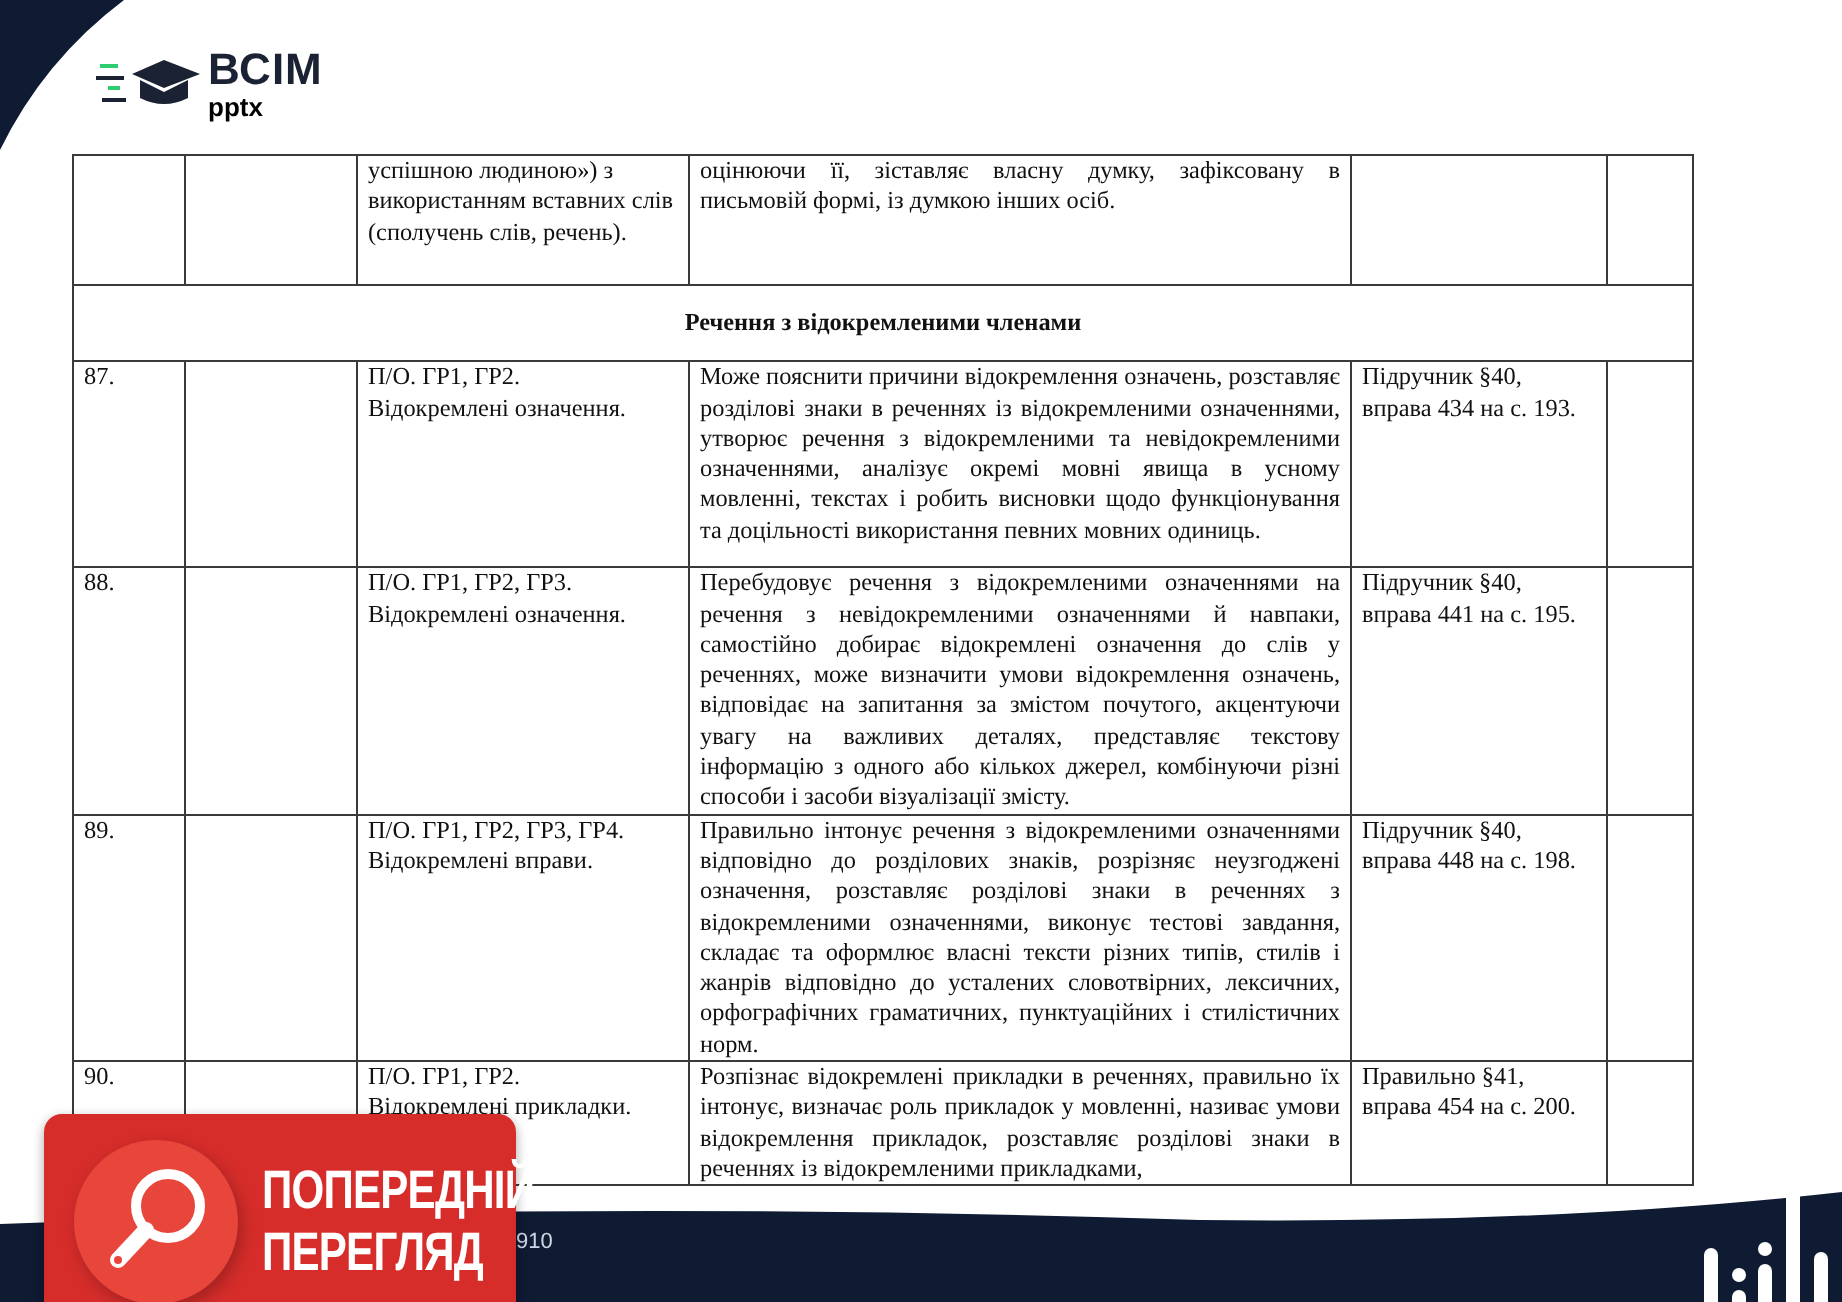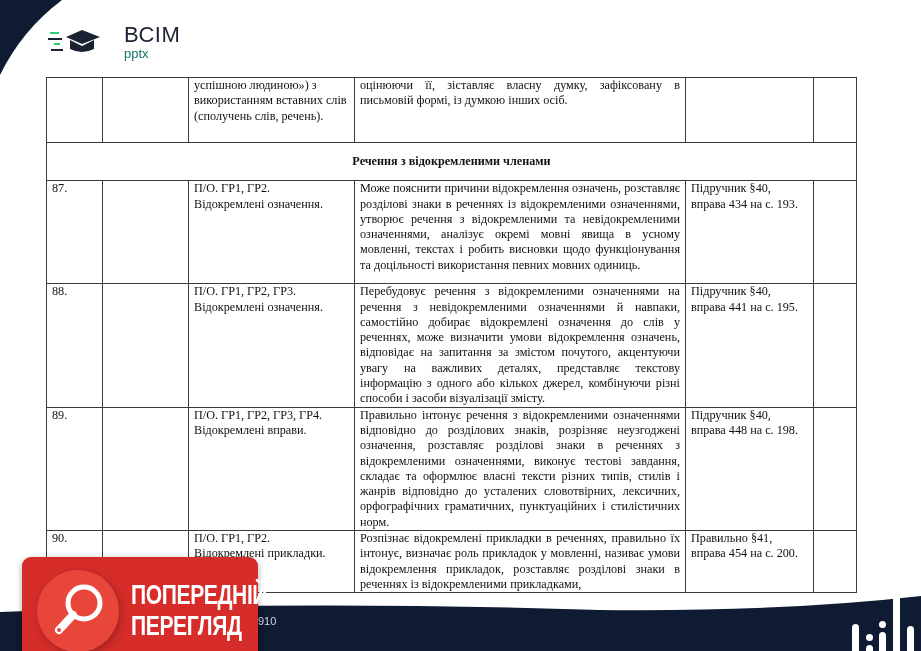--- a/index.html
+++ b/index.html
@@ -9,26 +9,26 @@
       font-family: "Liberation Serif", serif;
       color: #111;
     }
     .corner-tl {
       position: absolute; left: 0; top: 0; width: 921px; height: 651px;
       pointer-events: none;
     }
     .logo {
       position: absolute; left: 48px; top: 24px; display: flex; align-items: center;
     }
-    .logo-text { margin-left: 22px; line-height: 1; }
+    .logo-text { margin-left: 2px; line-height: 1; font-weight: bold; }
     .logo-title { font-family: "Liberation Sans", sans-serif; font-size: 22px; color: #1b2234; letter-spacing: 0.5px; }
-    .logo-sub { font-family: "Liberation Sans", sans-serif; font-size: 13px; color: #0f766e; margin-top: 1px; }
+    .logo-sub { font-family: "Liberation Sans", sans-serif; font-size: 13px; color: #000000; margin-top: 1px; }
 
     table.doc {
-      position: absolute; left: 46px; top: 77px; width: 810px;
+      position: absolute; left: 36px; top: 77px; width: 810px;
       border-collapse: collapse; table-layout: fixed;
       font-size: 12.2px; line-height: 15.3px;
     }
     table.doc td {
       border: 1px solid #3a3a3a; vertical-align: top; padding: 0 5px;
     }
     td.num { text-align: left; }
     td.just { text-align: justify; }
     tr.section td { text-align: center; font-weight: bold; height: 15px; padding: 11px; }
     .page-num {

